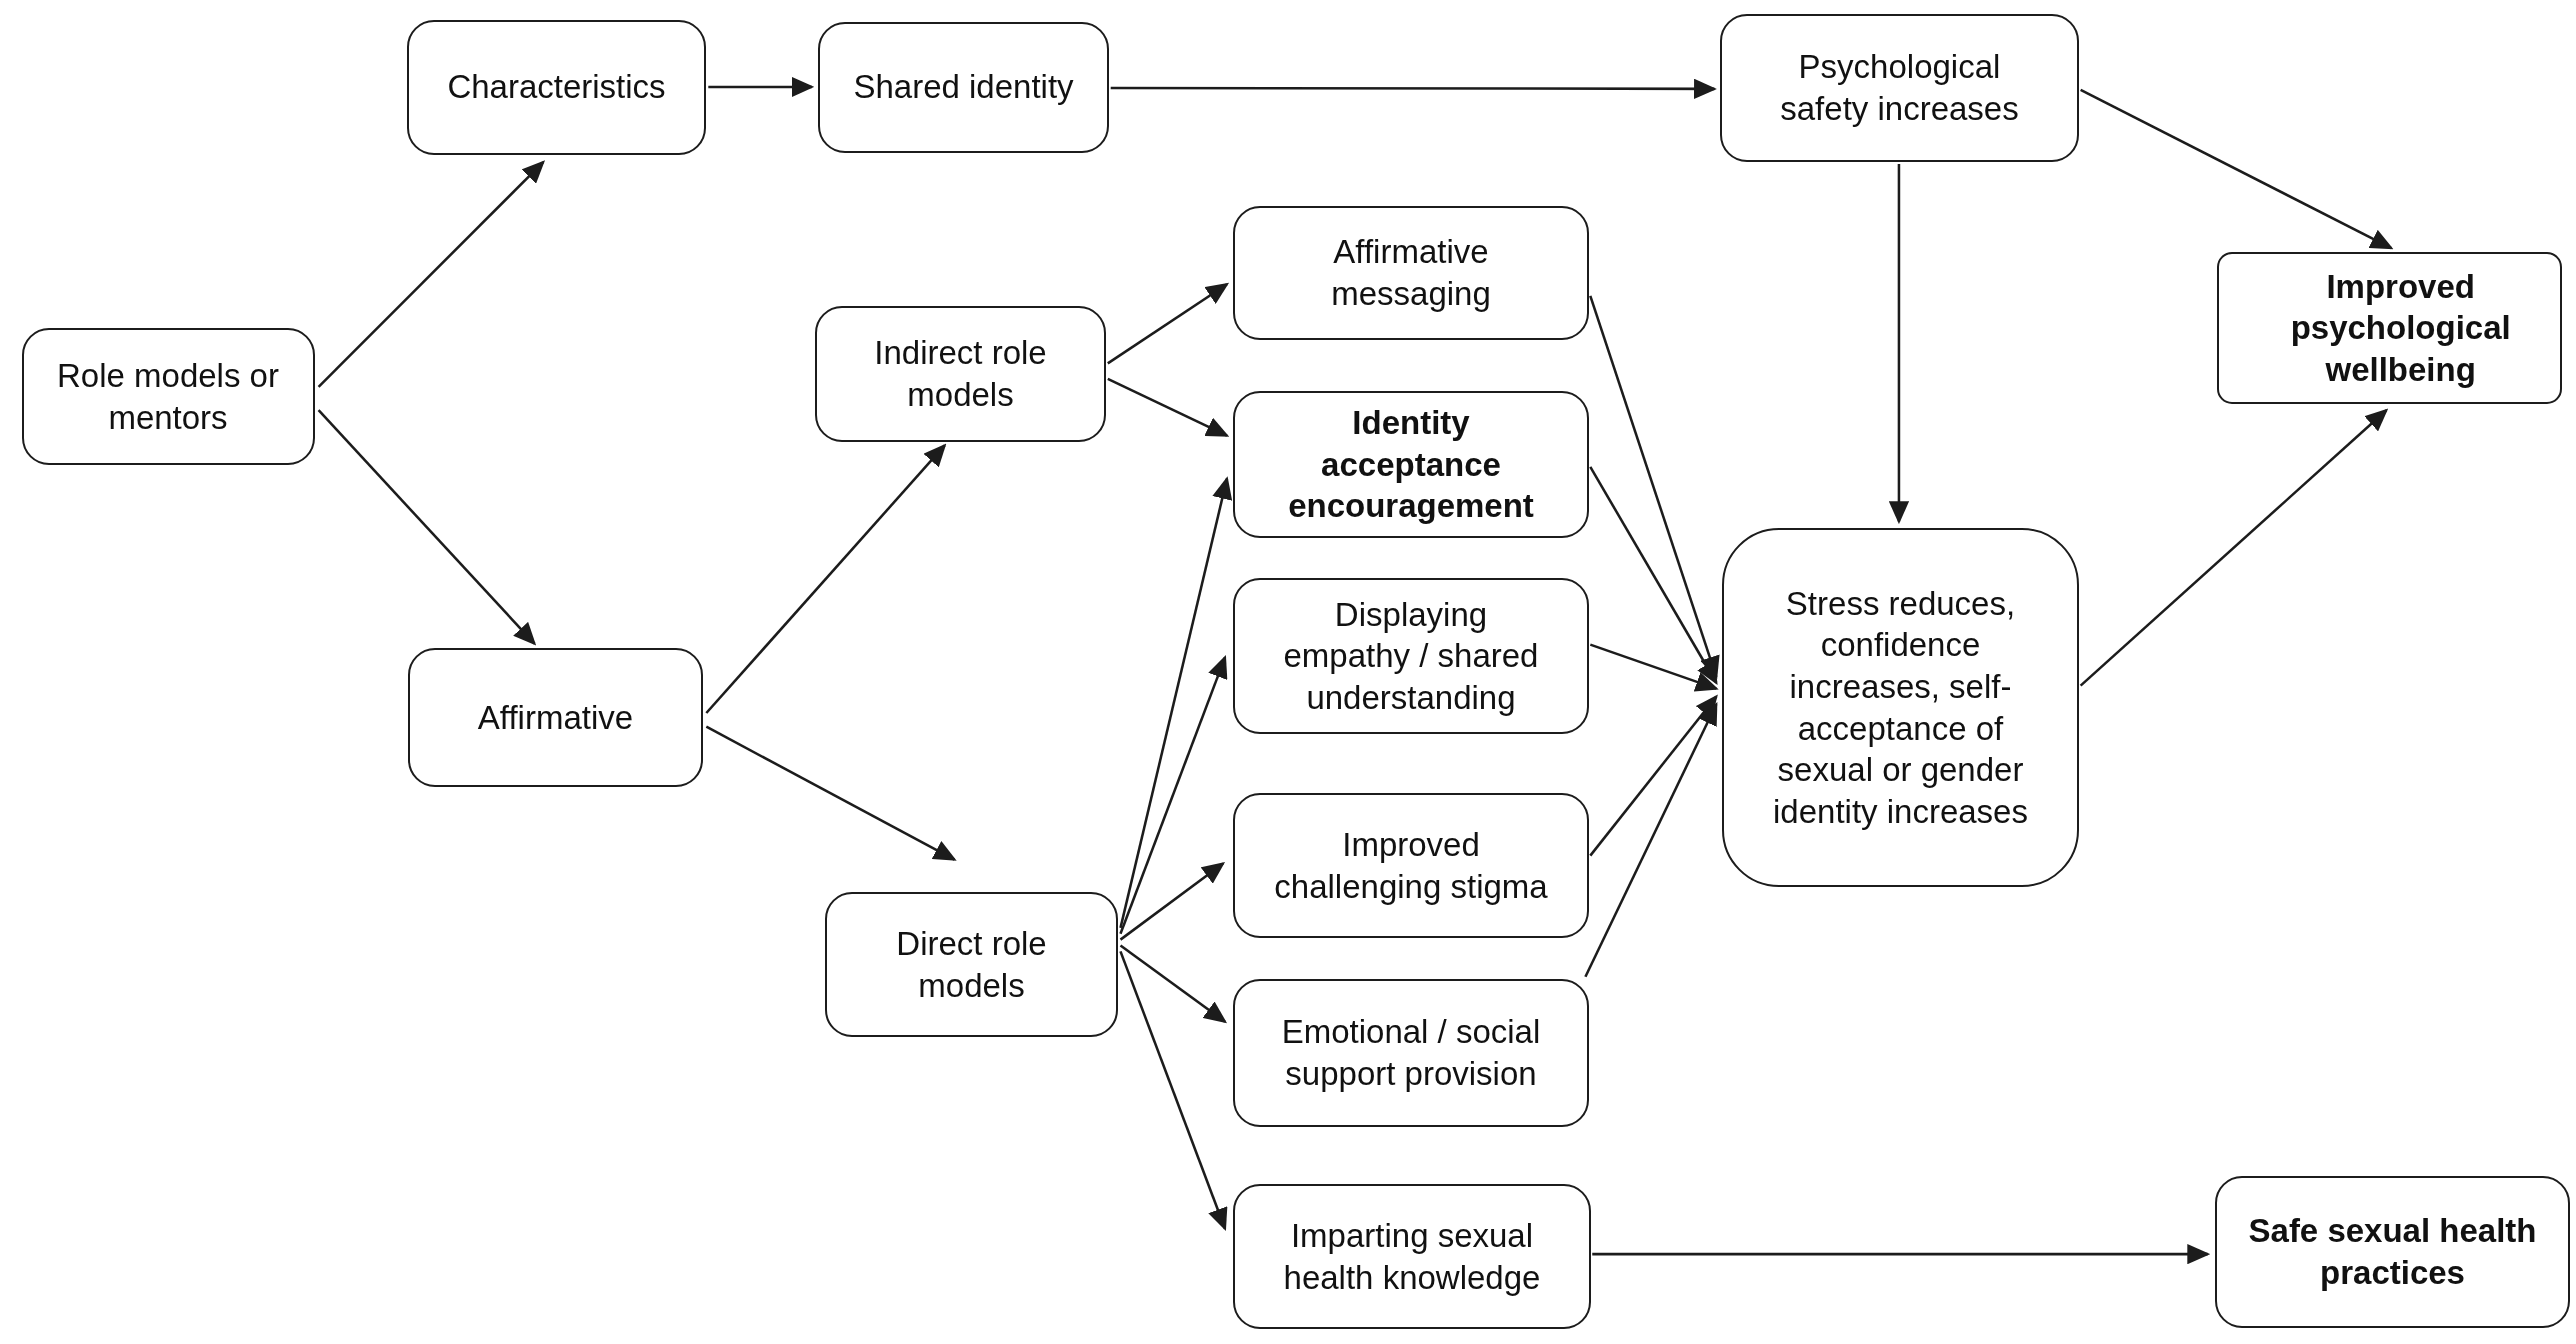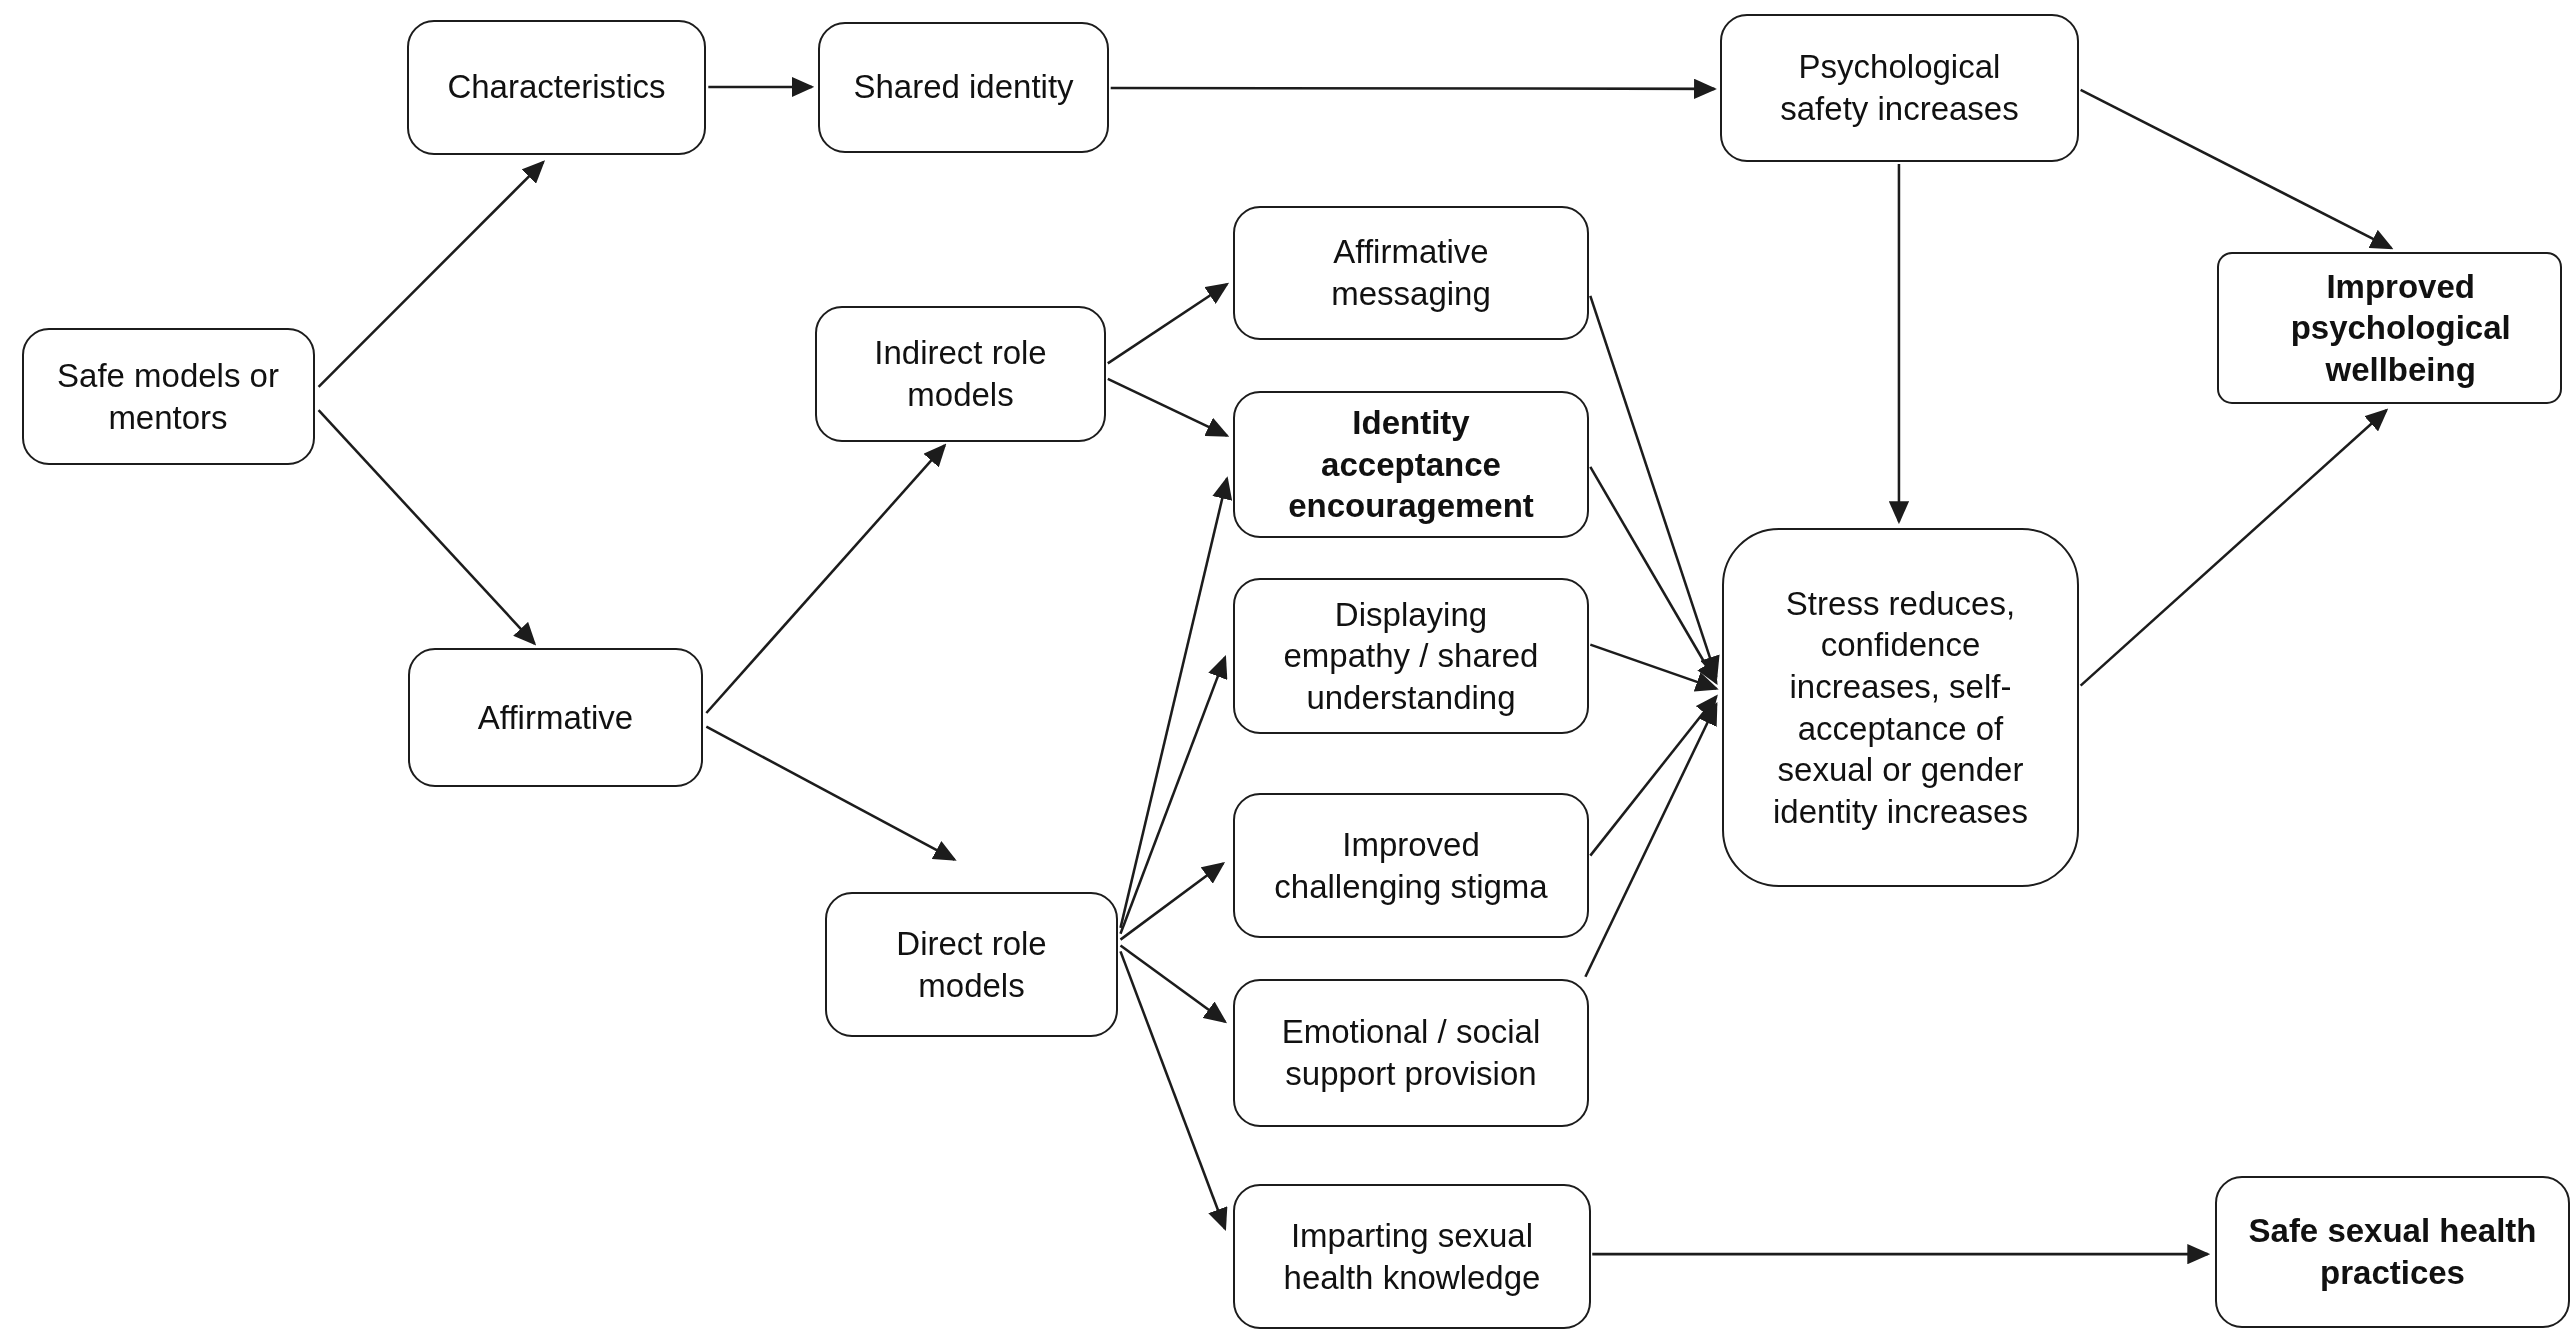--- a/index.html
+++ b/index.html
@@ -80,21 +80,21 @@
       <line x1="1147" y1="974" x2="1254" y2="1258" marker-end="url(#arrowhead)"></line>
       <line x1="1628" y1="303" x2="1757" y2="693" marker-end="url(#arrowhead)"></line>
       <line x1="1628" y1="478" x2="1757" y2="699" marker-end="url(#arrowhead)"></line>
       <line x1="1628" y1="660" x2="1757" y2="705" marker-end="url(#arrowhead)"></line>
       <line x1="1628" y1="876" x2="1757" y2="713" marker-end="url(#arrowhead)"></line>
       <line x1="1623" y1="1000" x2="1757" y2="721" marker-end="url(#arrowhead)"></line>
       <line x1="2130" y1="702" x2="2443" y2="420" marker-end="url(#arrowhead)"></line>
       <line x1="1630" y1="1284" x2="2260" y2="1284" marker-end="url(#arrowhead)"></line>
     </svg>
 <div class="node" style="left: 21.5px; top: 328px; width: 293px; height: 137px; border-radius: 27px;">
-      <span class="node-label">Safe models or
+      <span class="node-label">Role models or
 mentors</span>
     </div>
     <div class="node" style="left: 407px; top: 19.5px; width: 299px; height: 135px; border-radius: 27px;">
       <span class="node-label">Characteristics</span>
     </div>
     <div class="node" style="left: 818px; top: 21.5px; width: 291px; height: 131px; border-radius: 27px;">
       <span class="node-label">Shared identity</span>
     </div>
     <div class="node" style="left: 1720px; top: 13.7px; width: 359px; height: 148px; border-radius: 27px;">
       <span class="node-label">Psychological

